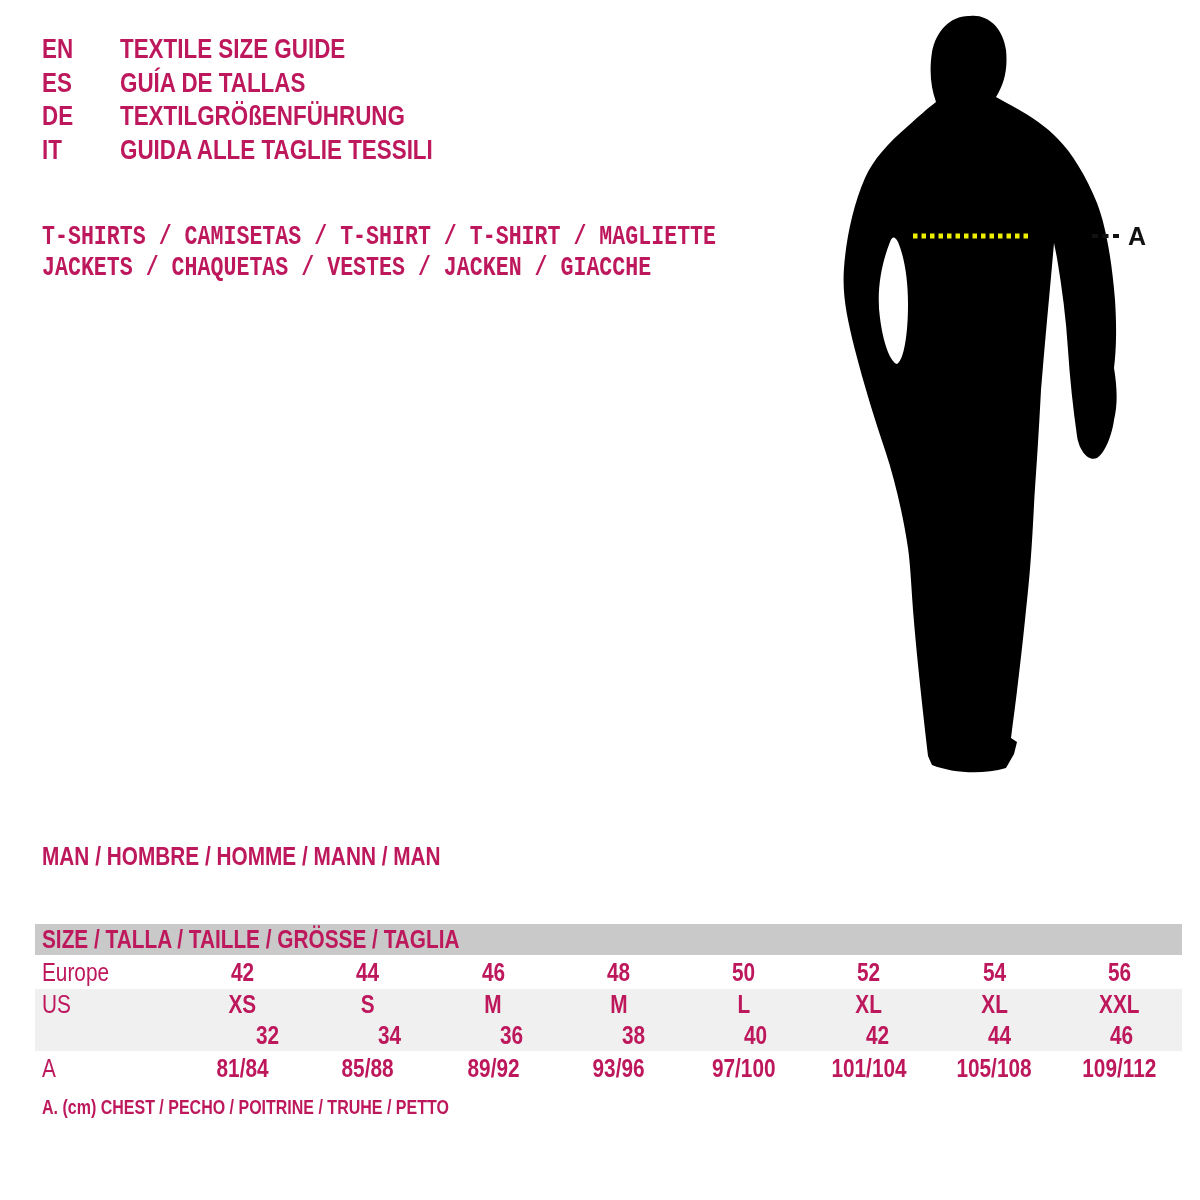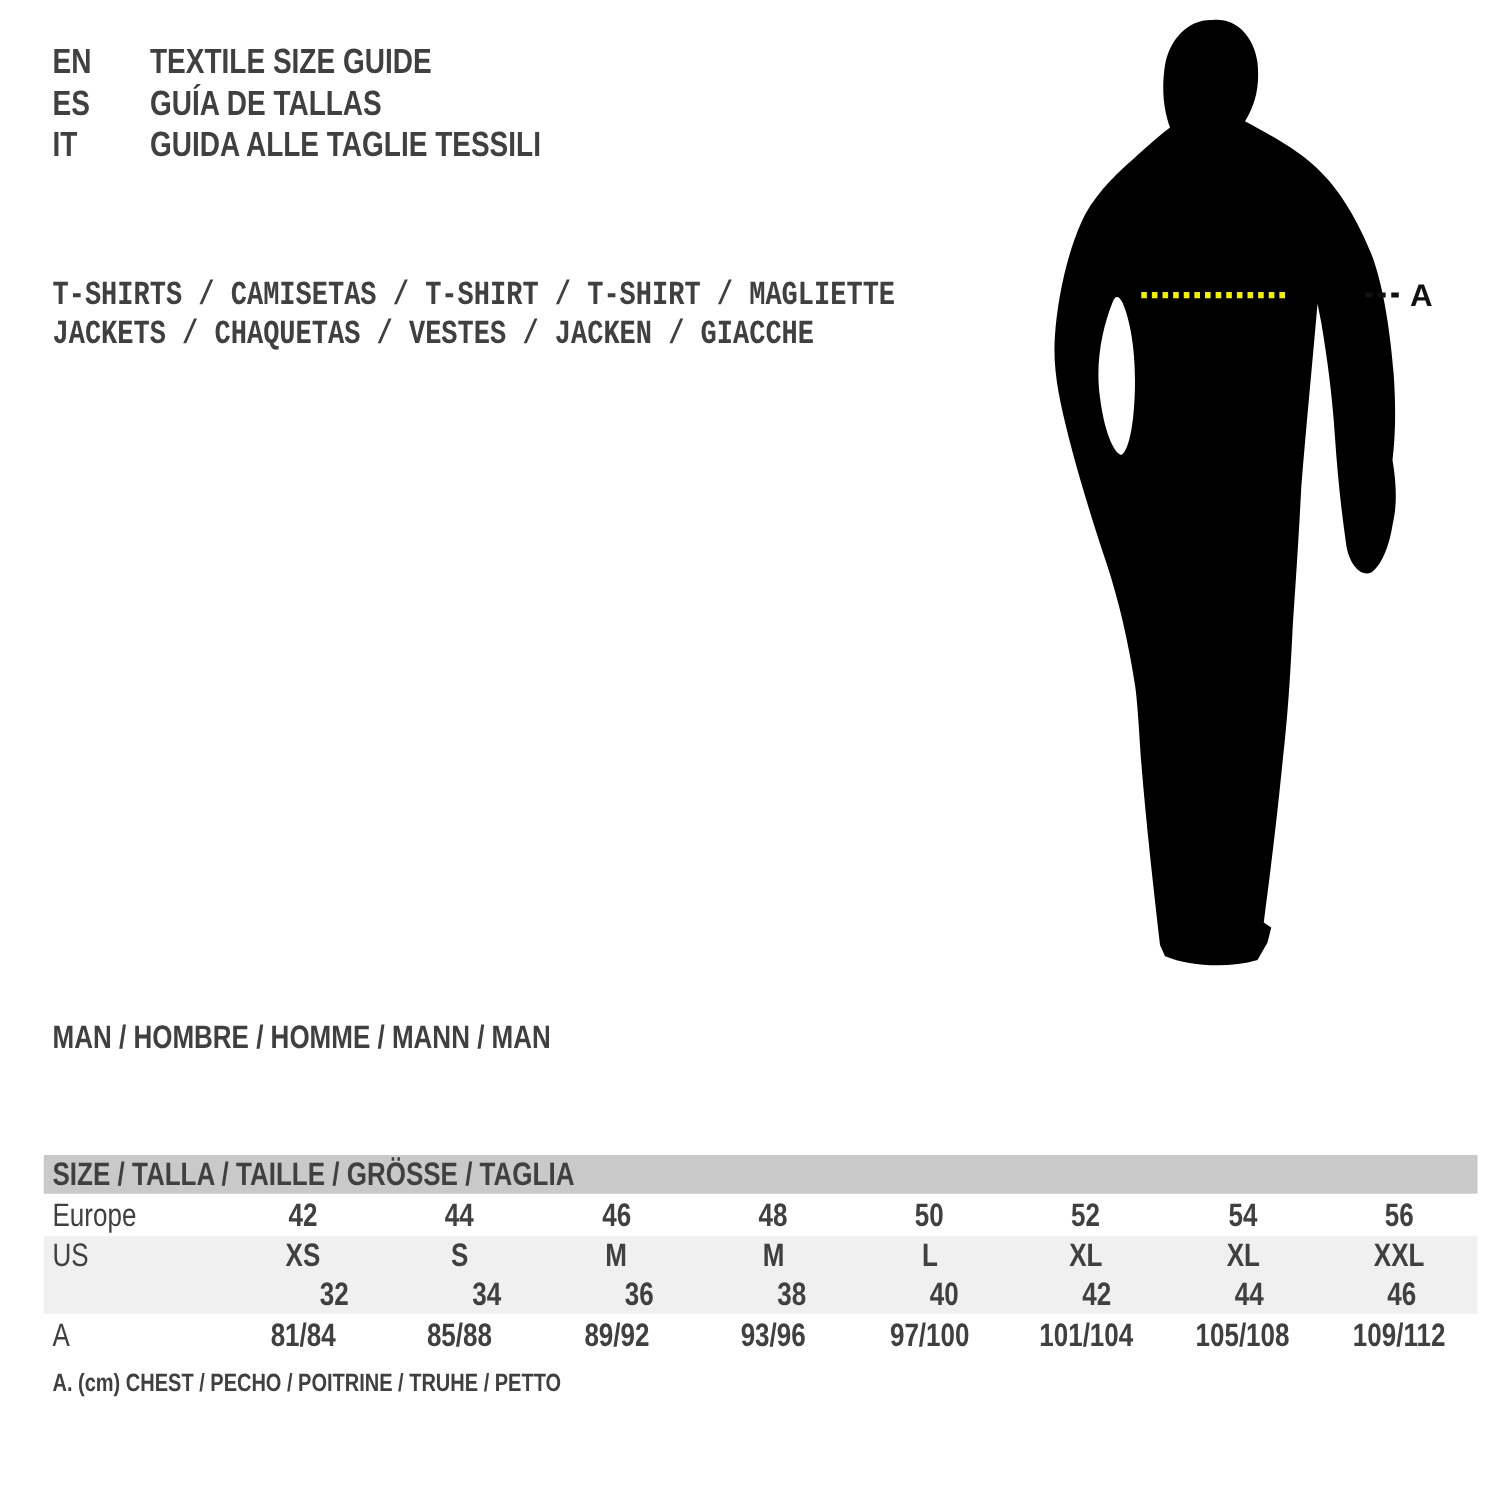--- a/index.html
+++ b/index.html
@@ -1,21 +1,21 @@
 <!DOCTYPE html>
 <html><head>
 <meta charset="utf-8">
 <style>
   html,body { margin:0; padding:0; }
   body { background:#ffffff; }
   #stage {
     position:relative; width:1200px; height:1200px;
     background:#ffffff; overflow:hidden;
     font-family:"Liberation Sans","DejaVu Sans",sans-serif;
-    color:#404040;
+    color:#be185d;
   }
   
   .cond  { display:inline-block; transform:scaleX(0.8); transform-origin:0 50%; white-space:nowrap; }
   .condc { display:inline-block; transform:scaleX(0.8); transform-origin:50% 50%; white-space:nowrap; }
 
   
   .lang-list { position:absolute; left:42px; top:32px; }
   .lang-row  { display:flex; height:33.5px; line-height:33.5px;
                font-size:28px; font-weight:bold; }
   .lang-code { width:78px; }
@@ -24,21 +24,21 @@
   .product-lines { position:absolute; left:42px; top:222px;
                    font-size:27px; font-weight:bold;font-family:Liberation Mono, monospace; }
   .product-line  { height:31px; line-height:31px; }
 
   
   .figure-wrap { position:absolute; left:820px; top:0; width:380px; height:800px; }
   .figure-wrap svg { display:block; width:380px; height:800px; }
   .measure-a-text { font-size:25px; font-weight:bold; font-family:"Liberation Sans","DejaVu Sans",sans-serif; }
 
   
-  .section-title { position:absolute; left:42px; top:814px;
+  .section-title { position:absolute; left:42px; top:841px;
                    font-size:26px; font-weight:bold; }
 
   
   .size-table { position:absolute; left:35px; top:924px; width:1147px; }
   .st-header  { height:31px; display:flex; align-items:center;
                 background:#c9c9c9; padding-left:7px;
                 font-size:26px; font-weight:bold; }
   .trow   { display:flex; align-items:stretch; }
   .trow.shaded { background:#f0f0f0; }
   .r0 { height:34px; } .r1 { height:31px;text-align:center; } .r2 { height:31px;padding-left:26px; } .r3 { height:35px; }
@@ -57,20 +57,24 @@
 <div id="stage">
 
   <div class="lang-list">
     <div class="lang-row">
       <span class="lang-code"><span class="cond">EN</span></span>
       <span class="cond">TEXTILE SIZE GUIDE</span>
     </div>
     <div class="lang-row">
       <span class="lang-code"><span class="cond">ES</span></span>
       <span class="cond">GUÍA DE TALLAS</span>
+    </div>
+    <div class="lang-row">
+      <span class="lang-code"><span class="cond">DE</span></span>
+      <span class="cond">TEXTILGRÖßENFÜHRUNG</span>
     </div>
     <div class="lang-row">
       <span class="lang-code"><span class="cond">IT</span></span>
       <span class="cond">GUIDA ALLE TAGLIE TESSILI</span>
     </div>
   </div>
 
   <div class="product-lines">
     <div class="product-line"><span class="cond">T-SHIRTS / CAMISETAS / T-SHIRT / T-SHIRT / MAGLIETTE</span></div>
     <div class="product-line"><span class="cond">JACKETS / CHAQUETAS / VESTES / JACKEN / GIACCHE</span></div>

